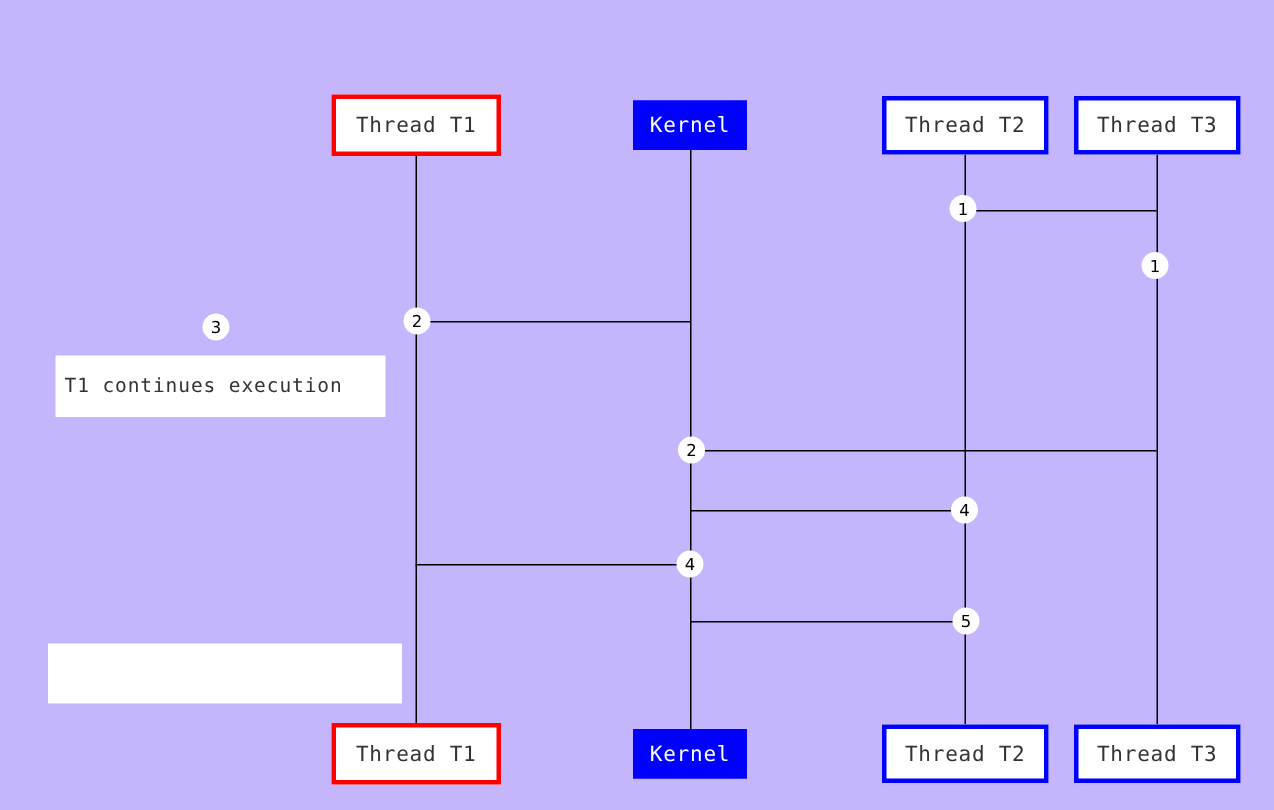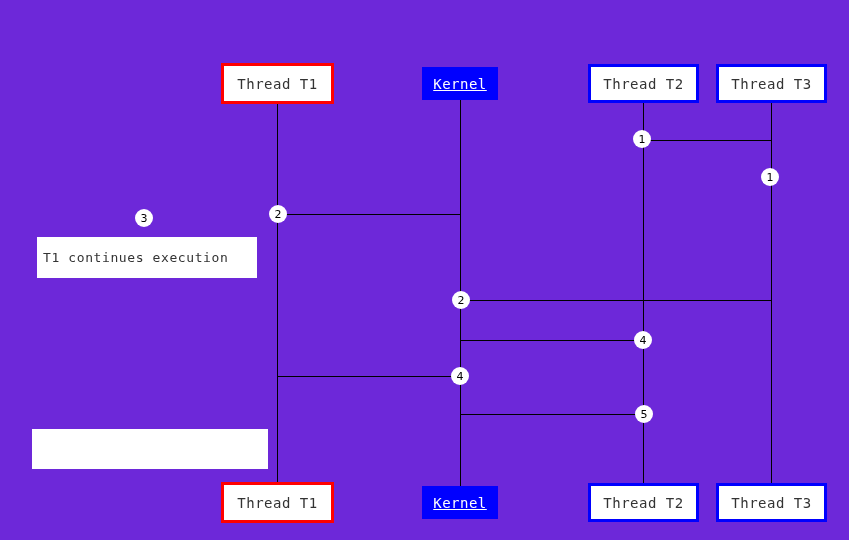--- a/index.html
+++ b/index.html
@@ -8,21 +8,21 @@
     padding: 0;
     background: #000000;
   }
   body {
     font-family: "DejaVu Sans Mono", monospace;
   }
   #canvas {
     position: relative;
     width: 849px;
     height: 540px;
-    background: #6d28d9;
+    background: #c4b5fd;
     overflow: hidden;
   }
 
   
   .participant {
     position: absolute;
     box-sizing: border-box;
     display: flex;
     align-items: center;
     justify-content: center;
@@ -31,21 +31,20 @@
     letter-spacing: 0.5px;
     white-space: nowrap;
     line-height: 1;
   }
   .participant.outline {
     background: #FFFFFF;
     color: #333333;
   }
   .participant.filled {
     color: #FFFFFF;
-    text-decoration: underline;
   }
 
   
   .lifeline {
     position: absolute;
     width: 1px;
     background: #000000;
   }
 
   

